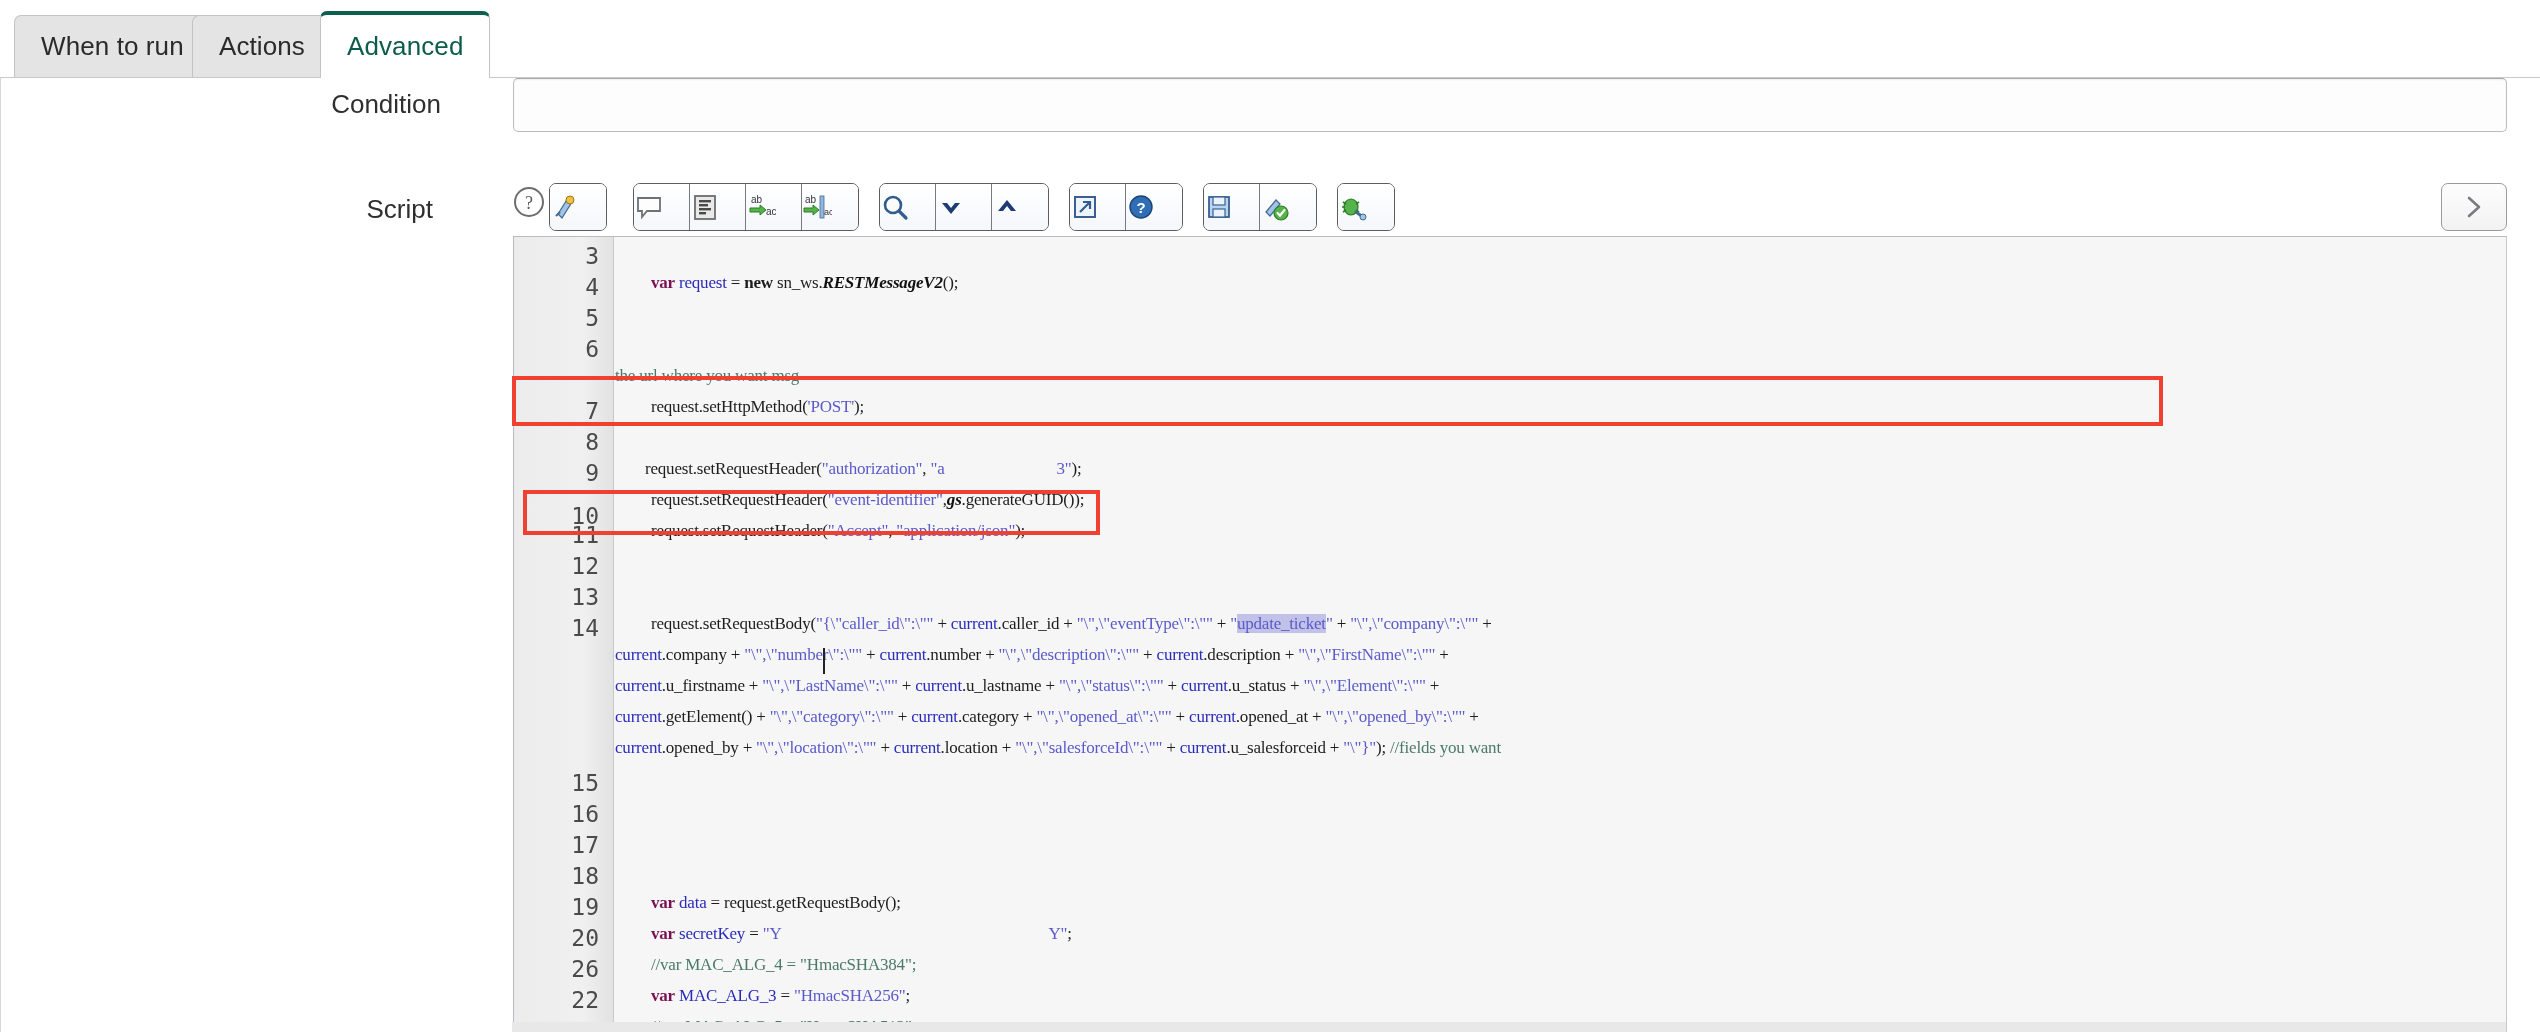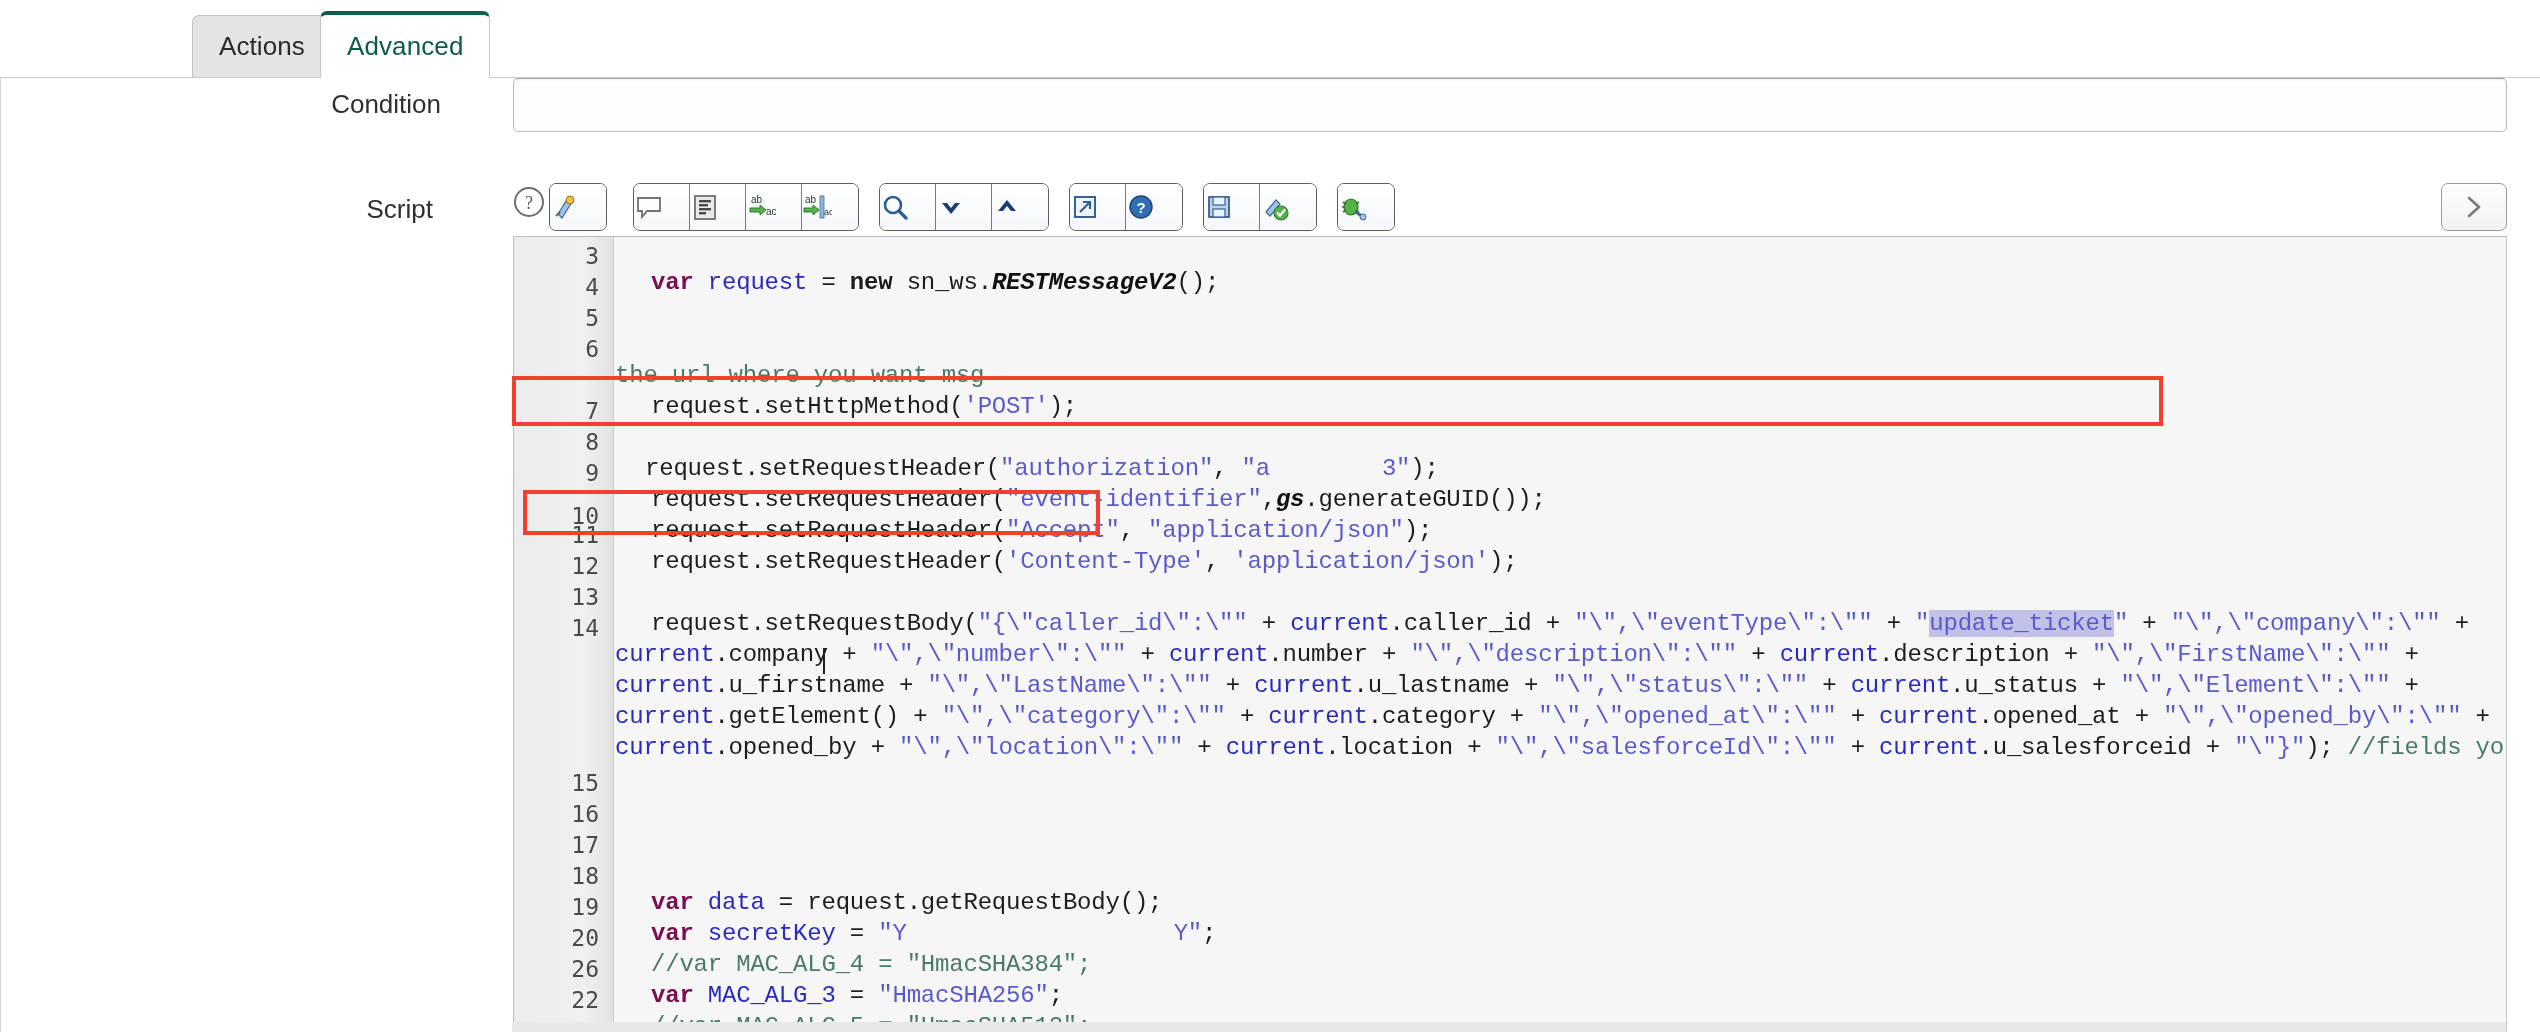--- a/index.html
+++ b/index.html
@@ -174,22 +174,22 @@
     position: absolute;
     left: 101px; top: 0;
     width: 1893px; height: 870px;
     background: #f6f6f6;
     overflow: hidden;
   }
   .code-line {
     position: absolute;
     left: 0;
     white-space: pre;
-    font-family: Liberation Mono, monospace;
-    font-size: 24px;
+    font-family: Liberation Serif, serif;
+    font-size: 17px;
     line-height: 31px;
     color: #1d1d1d;
     letter-spacing: -0.2px;
   }
 
   
   .kw   { color: #7a0f52; font-weight: bold; }   
   .kw2  { color: #1c1c1c; font-weight: bold; }   
   .var  { color: #2b2bbb; }                      
   .cls  { color: #111111; font-weight: bold; font-style: italic; }
@@ -235,20 +235,23 @@
     position: absolute;
     right: 0; top: 0;
     width: 1px; height: 870px;
     background: #c9c9c9;
   }
 </style>
 </head>
 <body>
 
 <div class="tab-strip">
+  <div class="tab" style="left:14px;">
+    <span>When to run</span>
+  </div>
   <div class="tab" style="left:192px;">
     <span>Actions</span>
   </div>
   <div class="tab active" style="left:320px;">
     <span>Advanced</span>
   </div>
   <div class="tab-strip-line"></div>
 </div>
 
 <div class="form-area">
@@ -410,21 +413,20 @@
       <div class="code-line" style="top:30px; left:36px;"><span class="kw">var</span> <span class="var">request</span> <span class="plain">=</span> <span class="kw2">new</span> <span class="plain">sn_ws.</span><span class="cls">RESTMessageV2</span><span class="plain">();</span></div>
 
       <div class="code-line" style="top:123px; left:0px;"><span class="cmt">the url where you want msg</span></div>
 
       <div class="code-line" style="top:154px; left:36px;"><span class="plain">request.setHttpMethod(</span><span class="str">'POST'</span><span class="plain">);</span></div>
 
       <div class="code-line" style="top:216px; left:30px;"><span class="plain">request.setRequestHeader(</span><span class="str">"authorization"</span><span class="plain">,</span> <span class="str">"a</span><span class="redact" style="width:112px;"></span><span class="str">3"</span><span class="plain">);</span></div>
 
       <div class="code-line" style="top:247px; left:36px;"><span class="plain">request.setRequestHeader(</span><span class="str">"event-identifier"</span><span class="plain">,</span><span class="gs">gs</span><span class="plain">.generateGUID());</span></div>
       <div class="code-line" style="top:278px; left:36px;"><span class="plain">request.setRequestHeader(</span><span class="str">"Accept"</span><span class="plain">, </span><span class="str">"application/json"</span><span class="plain">);</span></div>
-      <div class="code-line" style="top:309px; left:36px;"><span class="plain">request.setRequestHeader(</span><span class="str">'Content-Type'</span><span class="plain">, </span><span class="str">'application/json'</span><span class="plain">);</span></div>
 
       <div class="code-line" style="top:371px; left:36px;"><span class="plain">request.setRequestBody(</span><span class="str">"{\"caller_id\":\""</span><span class="plain"> + </span><span class="var">current</span><span class="plain">.caller_id + </span><span class="str">"\",\"eventType\":\""</span><span class="plain"> + </span><span class="str">"</span><span class="str sel">update_ticket</span><span class="str">"</span><span class="plain"> + </span><span class="str">"\",\"company\":\""</span><span class="plain"> +</span></div>
       <div class="code-line" style="top:402px; left:0px;"><span class="var">current</span><span class="plain">.company + </span><span class="str">"\",\"number\":\""</span><span class="plain"> + </span><span class="var">current</span><span class="plain">.number + </span><span class="str">"\",\"description\":\""</span><span class="plain"> + </span><span class="var">current</span><span class="plain">.description + </span><span class="str">"\",\"FirstName\":\""</span><span class="plain"> +</span></div>
       <div class="code-line" style="top:433px; left:0px;"><span class="var">current</span><span class="plain">.u_firstname + </span><span class="str">"\",\"LastName\":\""</span><span class="plain"> + </span><span class="var">current</span><span class="plain">.u_lastname + </span><span class="str">"\",\"status\":\""</span><span class="plain"> + </span><span class="var">current</span><span class="plain">.u_status + </span><span class="str">"\",\"Element\":\""</span><span class="plain"> +</span></div>
       <div class="code-line" style="top:464px; left:0px;"><span class="var">current</span><span class="plain">.getElement() + </span><span class="str">"\",\"category\":\""</span><span class="plain"> + </span><span class="var">current</span><span class="plain">.category + </span><span class="str">"\",\"opened_at\":\""</span><span class="plain"> + </span><span class="var">current</span><span class="plain">.opened_at + </span><span class="str">"\",\"opened_by\":\""</span><span class="plain"> +</span></div>
       <div class="code-line" style="top:495px; left:0px;"><span class="var">current</span><span class="plain">.opened_by + </span><span class="str">"\",\"location\":\""</span><span class="plain"> + </span><span class="var">current</span><span class="plain">.location + </span><span class="str">"\",\"salesforceId\":\""</span><span class="plain"> + </span><span class="var">current</span><span class="plain">.u_salesforceid + </span><span class="str">"\"}"</span><span class="plain">); </span><span class="cmt">//fields you want</span></div>
 
       <div class="code-line" style="top:650px; left:36px;"><span class="kw">var</span> <span class="var">data</span> <span class="plain">= request.getRequestBody();</span></div>
       <div class="code-line" style="top:681px; left:36px;"><span class="kw">var</span> <span class="var">secretKey</span> <span class="plain">= </span><span class="str">"Y</span><span class="redact" style="width:267px;"></span><span class="str">Y"</span><span class="plain">;</span></div>
       <div class="code-line" style="top:712px; left:36px;"><span class="cmt">//var MAC_ALG_4 = "HmacSHA384";</span></div>

